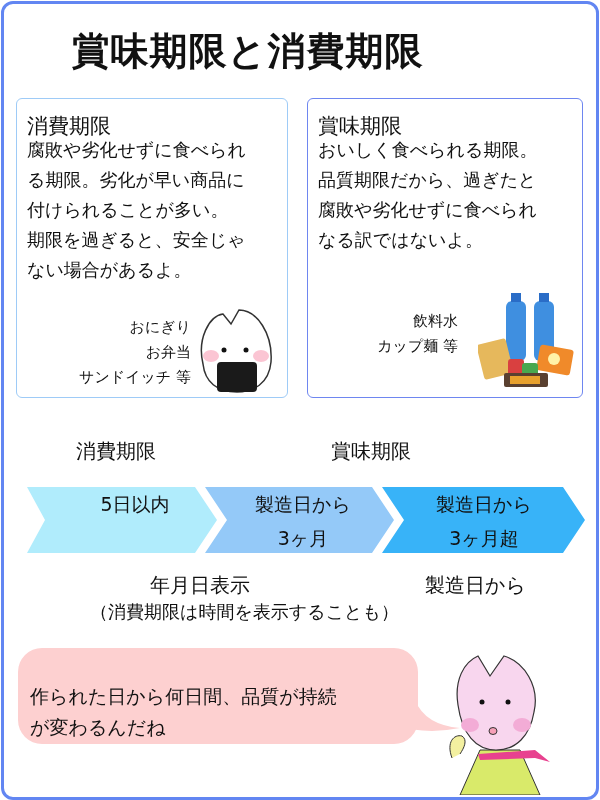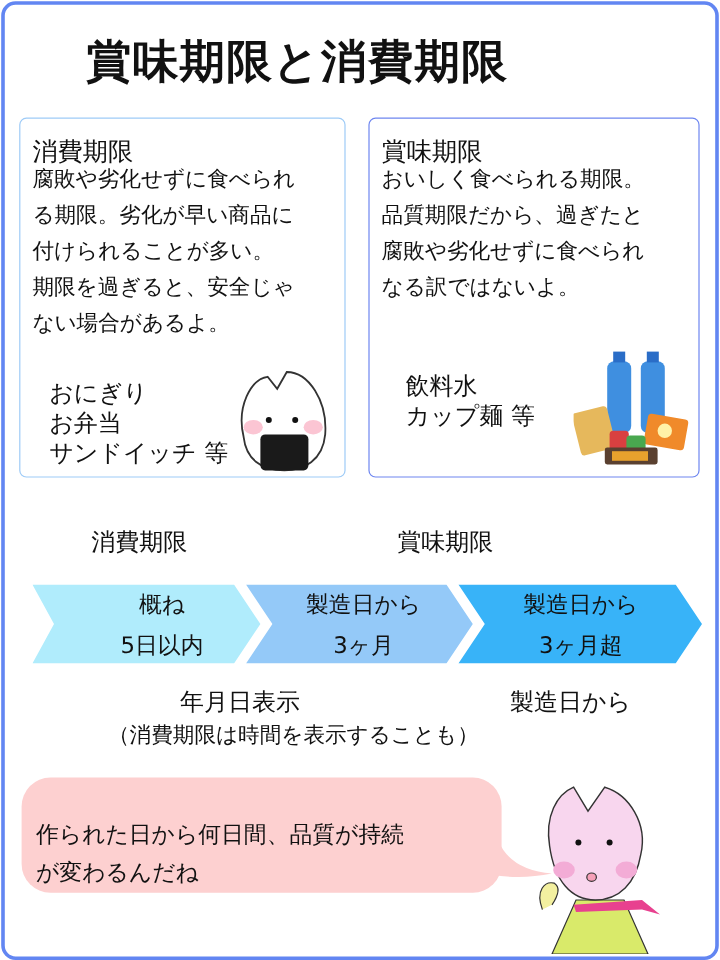--- a/index.html
+++ b/index.html
@@ -4,21 +4,21 @@
 <style>
   html,body{margin:0;padding:0;}
   body{width:600px;height:800px;background:#fff;font-family:"DejaVu Sans","Liberation Sans",sans-serif;color:#111;position:relative;overflow:hidden;}
   .frame{position:absolute;left:1px;top:1px;width:592px;height:793px;border:3px solid #6286f2;border-radius:12px;box-sizing:content-box;}
   .title{position:absolute;left:0;top:26px;width:495px;text-align:center;font-size:38px;font-weight:bold;letter-spacing:1px;}
   .card{position:absolute;top:98px;height:300px;border-radius:6px;background:#fff;box-sizing:border-box;}
   .card.left{left:16px;width:272px;border:1.5px solid #9ecbf7;}
   .card.right{left:307px;width:276px;border:1.5px solid #6e86f0;}
   .card h2{margin:0;position:absolute;left:10px;top:13px;font-size:21px;font-weight:normal;}
   .card .body{position:absolute;left:10px;top:36px;font-size:18px;line-height:30px;width:262px;}
-  .card .ex{position:absolute;font-size:20px;line-height:25px;text-align:left;}
+  .card .ex{position:absolute;font-size:15px;line-height:25px;text-align:right;}
   .card.left .ex{left:24px;top:216px;width:150px;}
   .card.right .ex{left:30px;top:210px;width:120px;}
   .onigiri{position:absolute;left:180px;top:205px;}
   .goods{position:absolute;left:170px;top:190px;}
   .hdr{position:absolute;top:438px;font-size:20px;}
   .arrows{position:absolute;left:27px;top:487px;}
   .arr-text{position:absolute;top:487px;height:66px;width:160px;text-align:center;font-size:19px;line-height:34px;}
   .below{position:absolute;font-size:20px;}
   .note{position:absolute;left:90px;top:600px;font-size:18px;}
   .bubble{position:absolute;left:18px;top:648px;width:400px;height:96px;background:#fdd0d0;border-radius:24px;}
@@ -84,21 +84,20 @@
 
 <div class="hdr" style="left:76px;">消費期限</div>
 <div class="hdr" style="left:331px;">賞味期限</div>
 
 <svg class="arrows" width="560" height="66" viewBox="0 0 560 66">
   <polygon points="0,0 168,0 190,33 168,66 0,66 18,33" fill="#b0ecfc"></polygon>
   <polygon points="178,0 345,0 367,33 345,66 178,66 200,33" fill="#94c9f8"></polygon>
   <polygon points="355,0 536,0 558,33 536,66 355,66 377,33" fill="#38b3f8"></polygon>
 </svg>
 <div class="arr-text" style="left:55px;">
-  <div>概ね</div>
   <div>5日以内</div>
 </div>
 <div class="arr-text" style="left:223px;">
   <div>製造日から</div>
   <div>3ヶ月</div>
 </div>
 <div class="arr-text" style="left:404px;">
   <div>製造日から</div>
   <div>3ヶ月超</div>
 </div>

